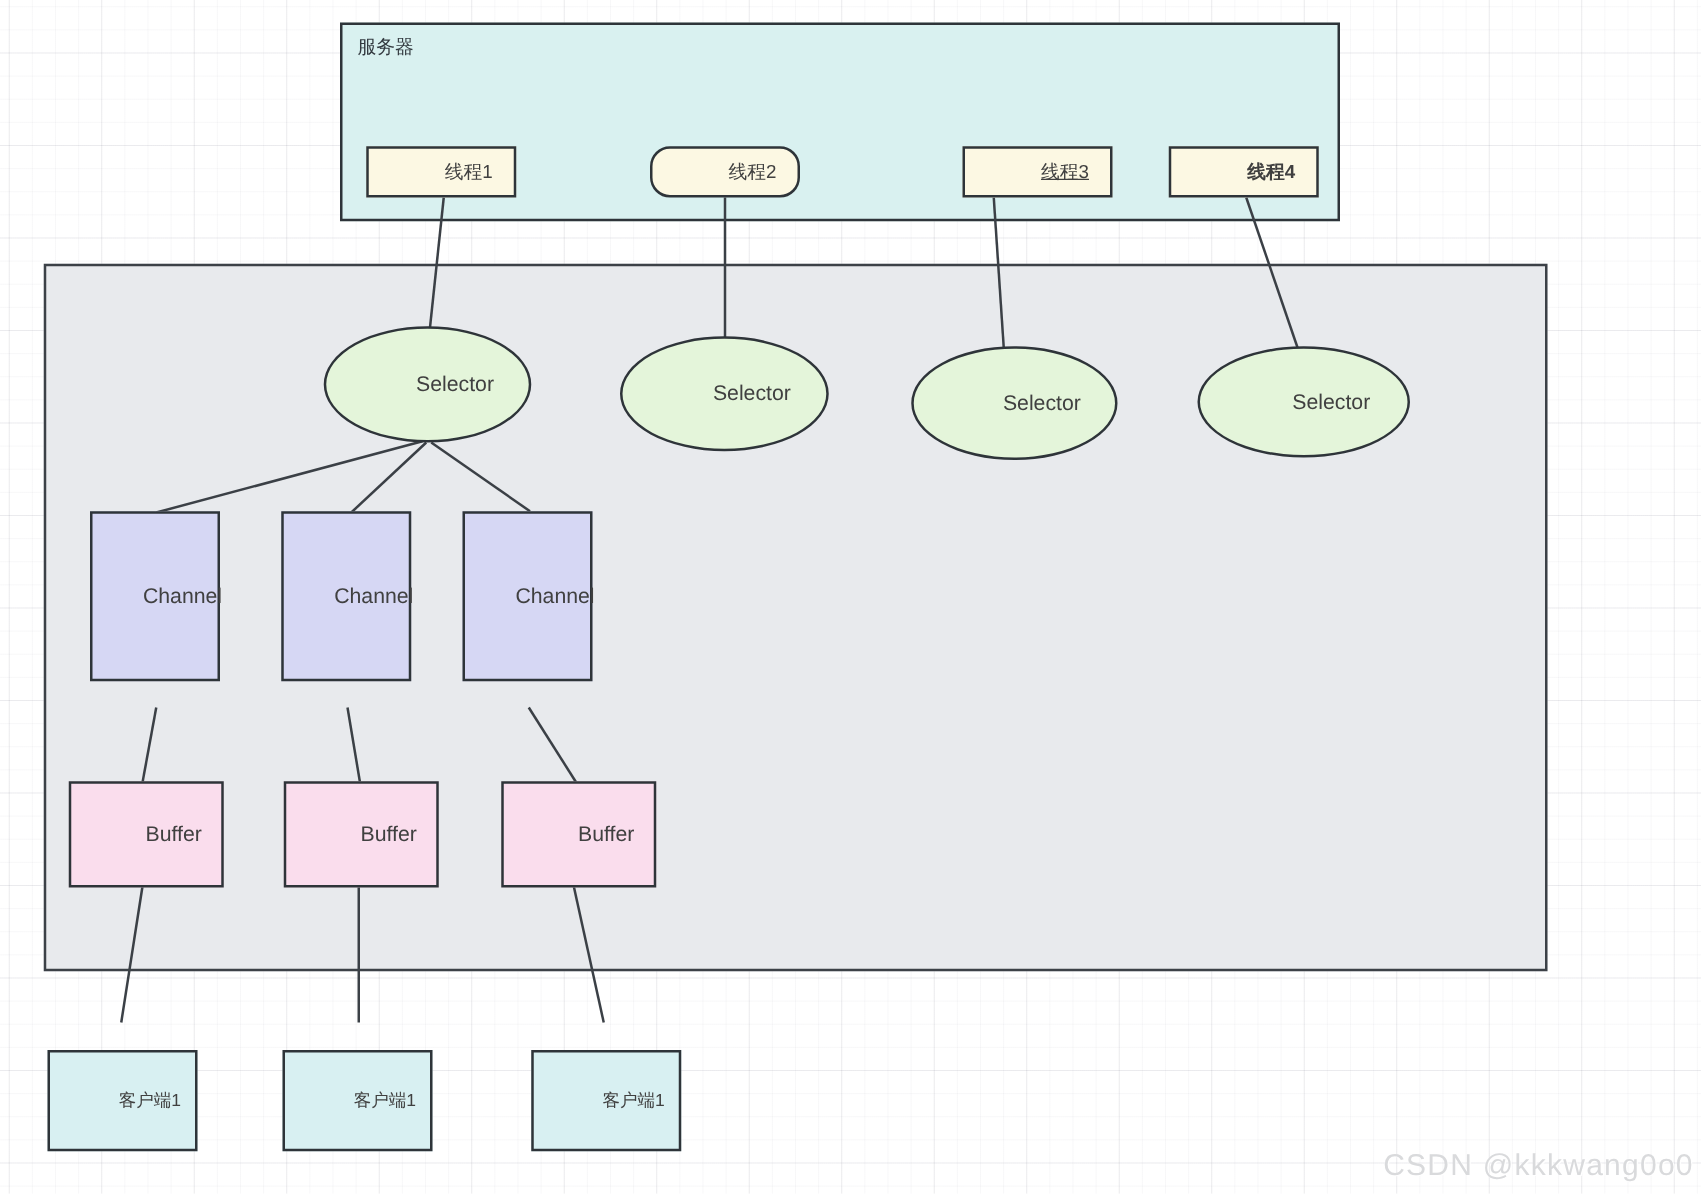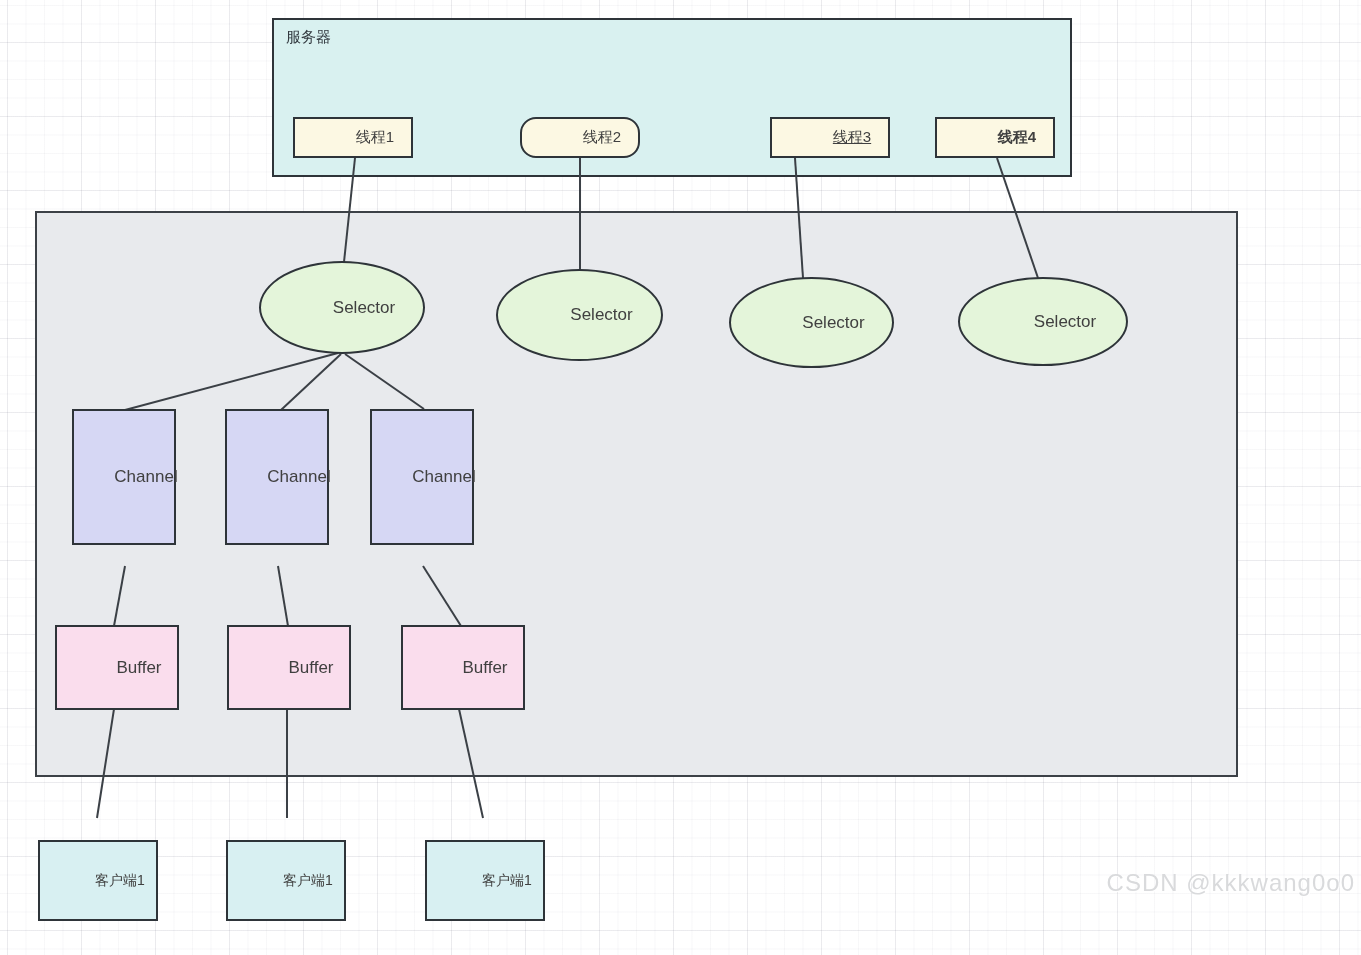--- a/index.html
+++ b/index.html
@@ -111,21 +111,21 @@
     border: 2px solid #2e3439;
     font-size: 14px;
     z-index: 4;
     margin-top: 23px;
   }
   #client-1 { left: 38px; }
   #client-2 { left: 226px; }
   #client-3 { left: 425px; }
 
   .watermark {
-    right: 6px; top: 869px;
+    right: 6px; top: 919px;
     font-size: 24px;
     color: #d9dadc;
     letter-spacing: 1px;
     text-shadow: 1px 1px 0 #ffffff;
     z-index: 5;
     text-align: right;
   }
 </style>
 </head>
 <body>

